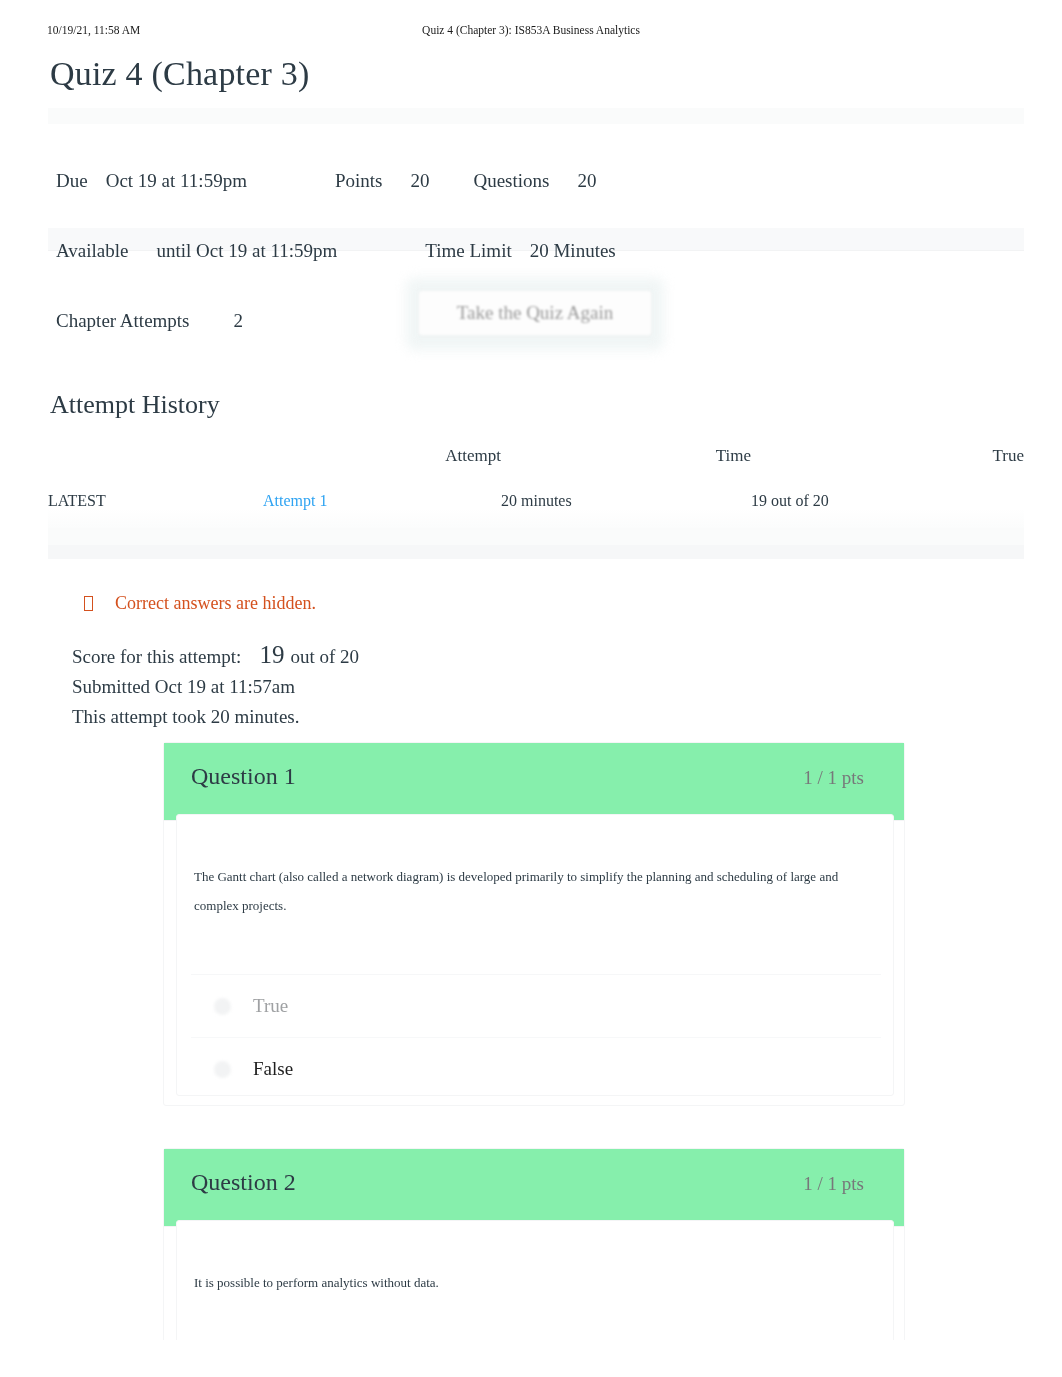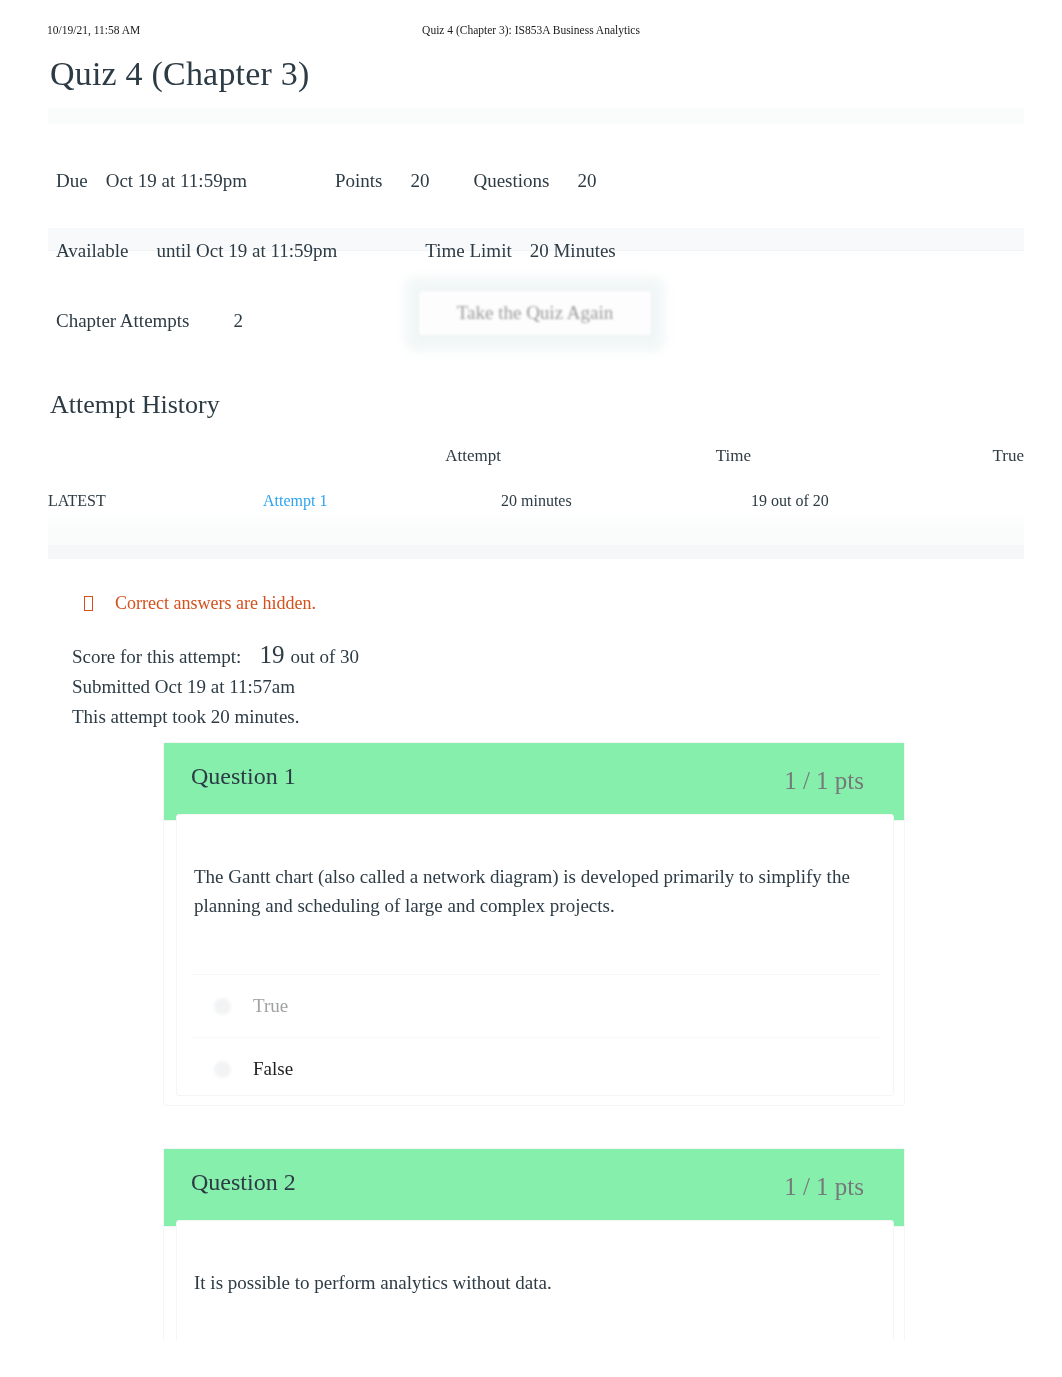--- a/index.html
+++ b/index.html
@@ -244,21 +244,21 @@
     left: 27px;
     top: 20px;
     font-size: 24px;
     color: #2d3b45;
     white-space: nowrap;
   }
   .q-header .q-pts {
     position: absolute;
     right: 40px;
     top: 24px;
-    font-size: 25px;
+    font-size: 19px;
     color: #77787a;
     white-space: nowrap;
   }
 
   .q-body {
     position: absolute;
     left: 12px;
     top: 71px;
     width: 718px;
     background: #ffffff;
@@ -266,21 +266,21 @@
     border-radius: 3px;
   }
   .q-card.q1 .q-body { height: 282px; }
   .q-card.q2 .q-body { height: 165px; }
 
   .q-text {
     position: absolute;
     left: 17px;
     top: 47px;
     width: 670px;
-    font-size: 19px;
+    font-size: 13px;
     line-height: 29px;
     color: #2d3b45;
   }
 
   
   .answers {
     position: absolute;
     left: 14px;
     top: 159px;
     width: 690px;
@@ -377,21 +377,21 @@
     </tr>
   </tbody>
 </table>
 
 <div class="hidden-notice">
   <span class="tofu"></span><span>Correct answers are hidden.</span>
 </div>
 
 <div class="score-summary">
   <div class="score-line-1">
-    <span>Score for this attempt:</span><span class="score-big">19</span><span>out of 30</span>
+    <span>Score for this attempt:</span><span class="score-big">19</span><span>out of 20</span>
   </div>
   <div>Submitted Oct 19 at 11:57am</div>
   <div>This attempt took 20 minutes.</div>
 </div>
 
 <div class="q-card q1">
   <div class="q-header">
     <span class="q-name">Question 1</span>
     <span class="q-pts">1 / 1 pts</span>
   </div>

